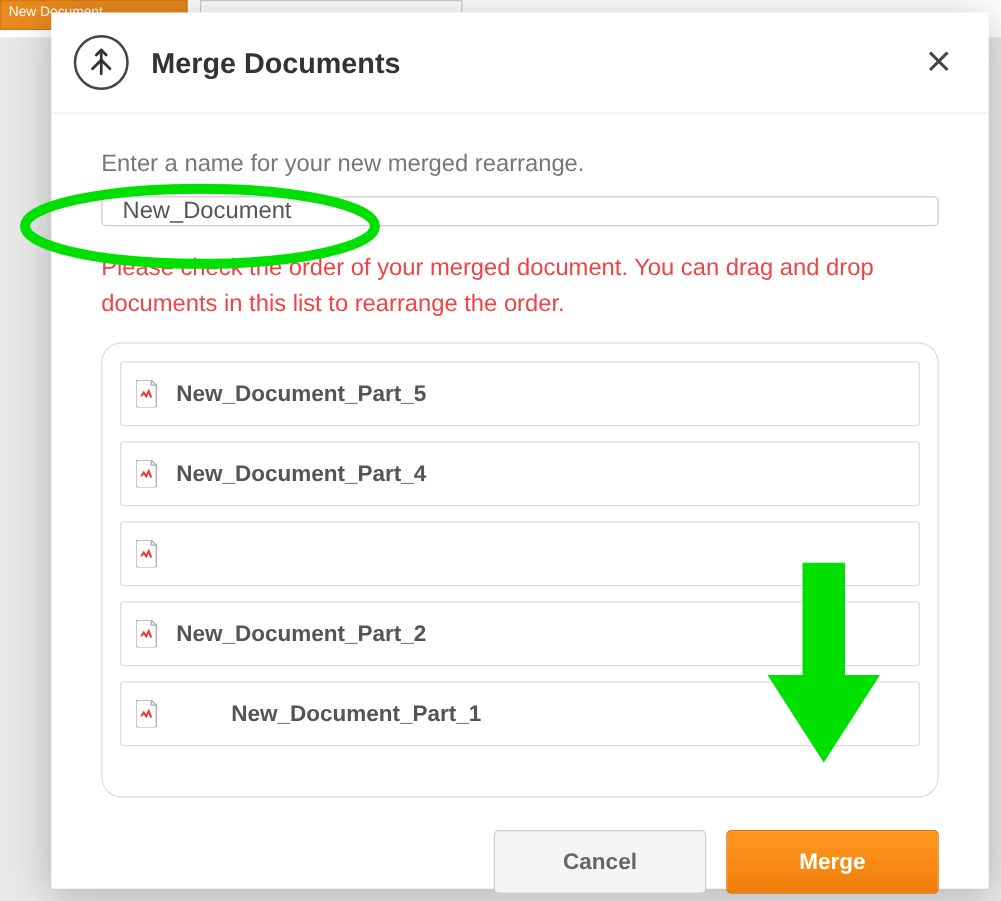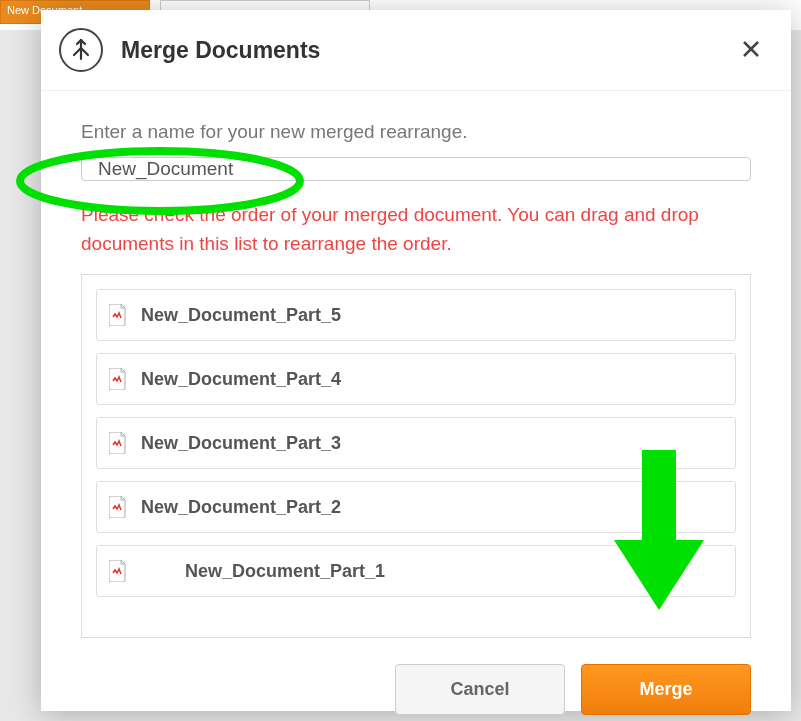--- a/index.html
+++ b/index.html
@@ -111,21 +111,21 @@
       font-family: inherit;
     }
     .order-text {
       font-size: 19px;
       color: #ef4444;
       line-height: 1.5;
       margin-bottom: 16px;
     }
     .doc-list {
       border: 1px solid #ddd;
-      border-radius: 0;
+      border-radius: 16px;
       padding: 14px 14px 40px 14px;
     }
     .doc-item {
       display: flex;
       align-items: center;
       padding: 14px 12px;
       border: 1px solid #ddd;
       border-radius: 3px;
       margin-bottom: 12px;
       background: #fff;
@@ -251,21 +251,20 @@
         <span class="doc-name">New_Document_Part_4</span>
       </div>
       <div class="doc-item">
         <span class="doc-icon">
           <svg viewBox="0 0 18 22">
               <path d="M2 0 h10 l4 4 v16 a2 2 0 0 1 -2 2 h-12 a2 2 0 0 1 -2 -2 v-18 a2 2 0 0 1 2 -2 z" fill="#fff" stroke="#aaa" stroke-width="1"></path>
               <path d="M12 0 v4 h4" fill="none" stroke="#aaa" stroke-width="1"></path>
               <path d="M4 13 l2 -3 l2 3 l2 -4 l2 5" fill="none" stroke="#e63a2a" stroke-width="1.6"></path>
             </svg>
         </span>
-        <span class="doc-name">New_Document_Part_3</span>
       </div>
       <div class="doc-item">
         <span class="doc-icon">
           <svg viewBox="0 0 18 22">
               <path d="M2 0 h10 l4 4 v16 a2 2 0 0 1 -2 2 h-12 a2 2 0 0 1 -2 -2 v-18 a2 2 0 0 1 2 -2 z" fill="#fff" stroke="#aaa" stroke-width="1"></path>
               <path d="M12 0 v4 h4" fill="none" stroke="#aaa" stroke-width="1"></path>
               <path d="M4 13 l2 -3 l2 3 l2 -4 l2 5" fill="none" stroke="#e63a2a" stroke-width="1.6"></path>
             </svg>
         </span>
         <span class="doc-name">New_Document_Part_2</span>

